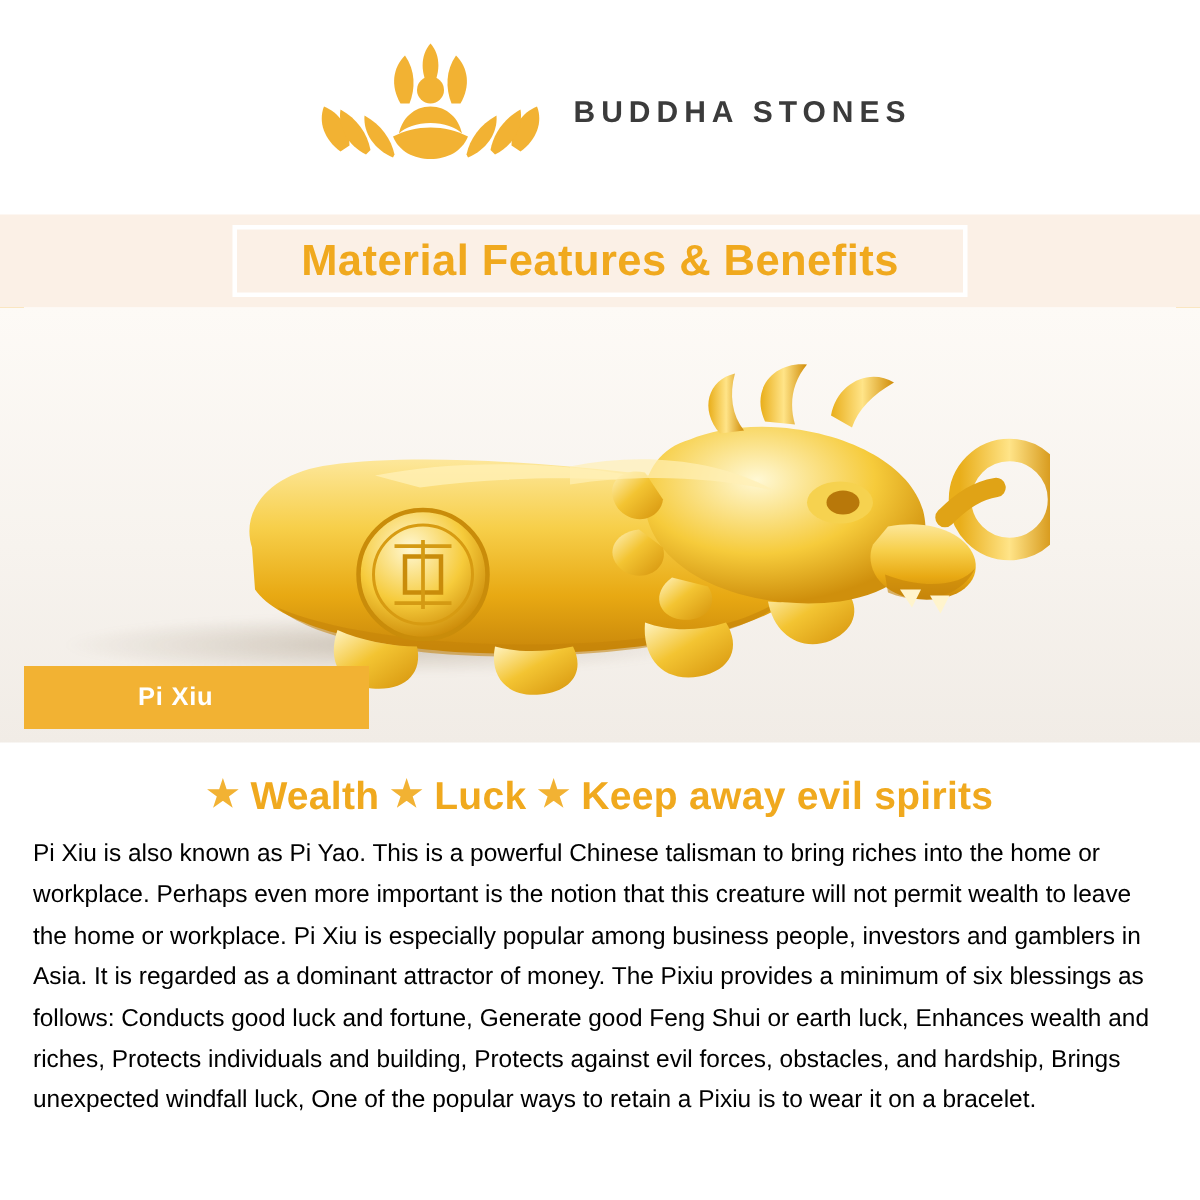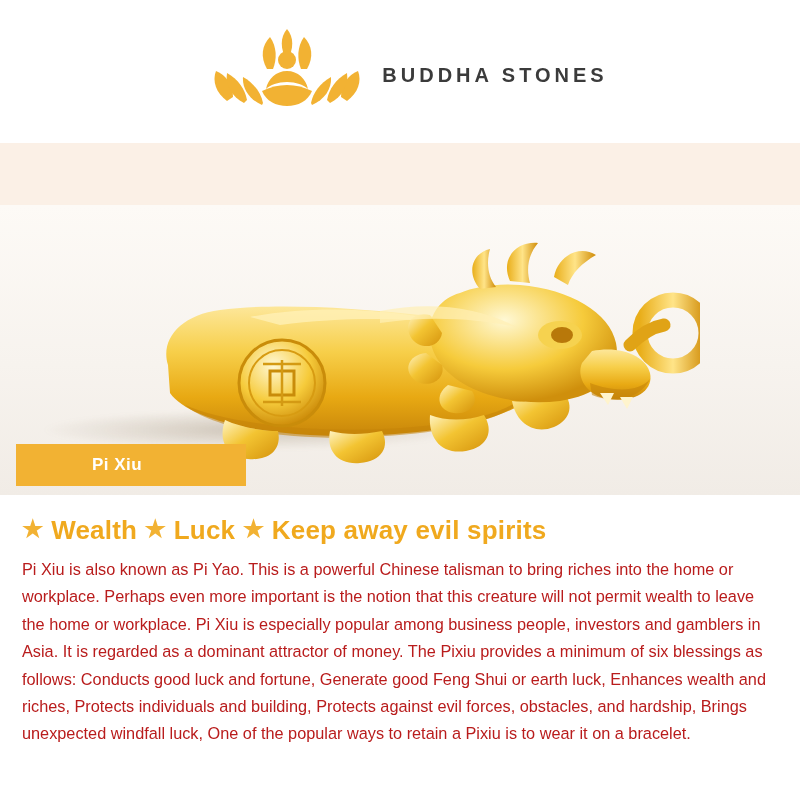--- a/index.html
+++ b/index.html
@@ -108,33 +108,34 @@
 
   
   .body-area {
     position: absolute;
     left: 0; top: 497px;
     width: 800px; height: 303px;
     background: #ffffff;
     padding: 18px 22px 0 22px;
   }
   .subhead {
+    text-align: center;
     font-size: 26px;
     font-weight: bold;
     color: #f0a91e;
     letter-spacing: 0.2px;
     white-space: nowrap;
     margin-bottom: 10px;
   }
   .subhead .star { color: #f2b233; font-size: 24px; vertical-align: 2px; }
   .subhead .word { color: #f0a91e; }
   .paragraph {
     font-size: 16.3px;
     line-height: 1.68;
-    color: #b91c1c;
+    color: #000000;
     text-align: left;
   }
 </style>
 </head>
 <body>
 
 <div class="page">
 
   <div class="corner corner-tl-v"></div>
   <div class="corner corner-tl-h"></div>
@@ -165,20 +166,23 @@
 
         <circle cx="95" cy="33" r="9"></circle>
         <path d="M95 44 C 84 44, 76 52, 74 62 C 78 58, 86 55, 95 55 C 104 55, 112 58, 116 62 C 114 52, 106 44, 95 44 Z"></path>
         <path d="M70 64 C 78 60, 86 58, 95 58 C 104 58, 112 60, 120 64 C 116 74, 106 79, 95 79 C 84 79, 74 74, 70 64 Z"></path>
       </g>
     </svg>
     <div class="brand-name">BUDDHA STONES</div>
   </div>
 
   <div class="title-band"></div>
+  <div class="title-inner">
+    <span class="title-text">Material Features &amp; Benefits</span>
+  </div>
 
   <div class="hero">
     <div class="shadow-blob"></div>
     <div class="pixiu-wrap">
       <svg viewBox="0 0 570 270" width="570" height="270">
         <defs>
           <linearGradient id="gold1" x1="0" y1="0" x2="0" y2="1">
             <stop offset="0%" stop-color="#fde79a"></stop>
             <stop offset="35%" stop-color="#f7cf4a"></stop>
             <stop offset="70%" stop-color="#e8a913"></stop>

